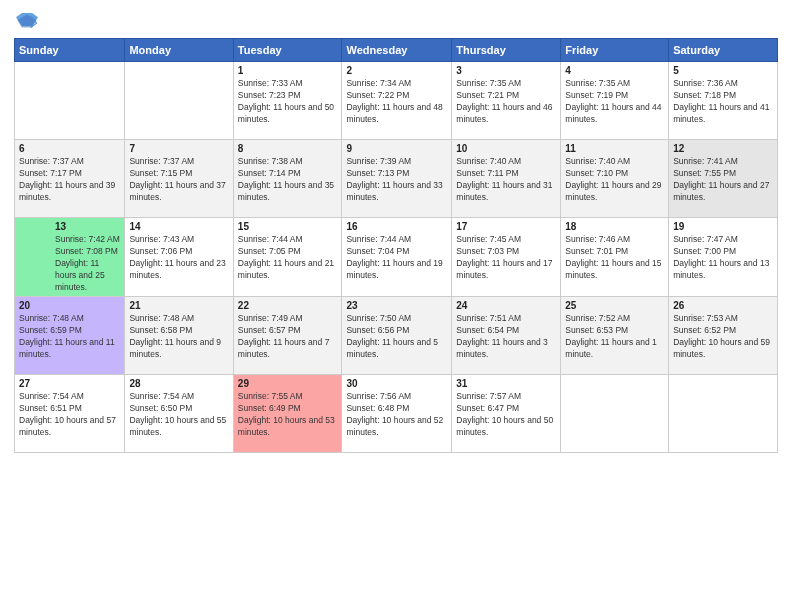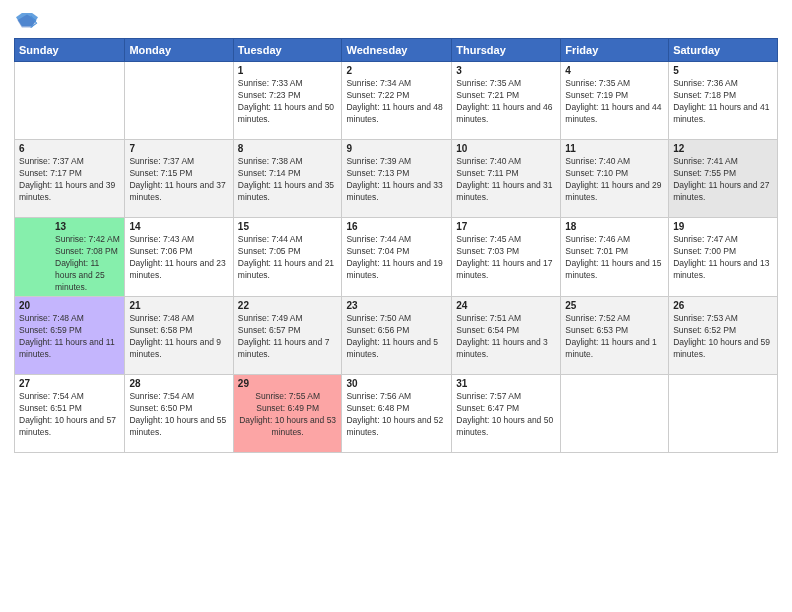--- a/index.html
+++ b/index.html
@@ -303,21 +303,21 @@
 Daylight: 10 hours and 57 minutes.</div>
           </td>
           <td style="background: rgb(255, 255, 255);">
             <span class="day-num">28</span>
             <div class="day-detail" style="white-space: pre-line;">Sunrise: 7:54 AM
 Sunset: 6:50 PM
 Daylight: 10 hours and 55 minutes.</div>
           </td>
           <td style="background: #fca5a5;">
             <span class="day-num">29</span>
-            <div class="day-detail" style="white-space: pre-line; text-align: center;">Sunrise: 7:55 AM
+            <div class="day-detail" style="white-space: pre-line;">Sunrise: 7:55 AM
 Sunset: 6:49 PM
 Daylight: 10 hours and 53 minutes.</div>
           </td>
           <td style="background: rgb(255, 255, 255);">
             <span class="day-num">30</span>
             <div class="day-detail" style="white-space: pre-line;">Sunrise: 7:56 AM
 Sunset: 6:48 PM
 Daylight: 10 hours and 52 minutes.</div>
           </td>
           <td style="background: rgb(255, 255, 255);">

